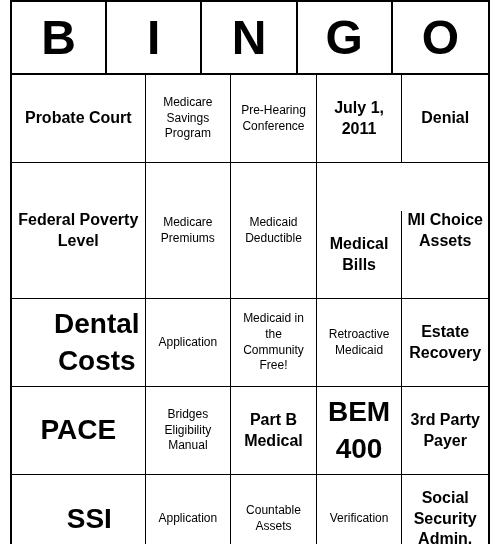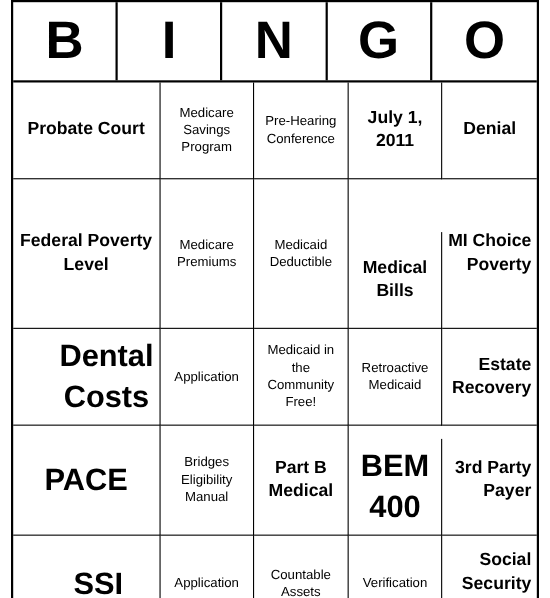--- a/index.html
+++ b/index.html
@@ -42,21 +42,20 @@
       display: flex;
       align-items: center;
       justify-content: center;
       text-align: center;
       padding: 4px 5px;
       font-size: 13px;
       line-height: 1.3;
     }
     .bingo-cell:nth-child(5n) {
       border-right: none;
-      text-align: right;
     }
     .bingo-cell:nth-last-child(-n+5) {
       border-bottom: none;
     }
     .bingo-cell.large-text {
       font-size: 20px;
       font-weight: bold;
     }
     .bingo-cell.medium-text {
       font-size: 16px;
@@ -77,30 +76,30 @@
   <div class="bingo-grid">
   <div class="bingo-cell medium-text" style="font-size: 16px; font-weight: bold;">Probate Court</div>
       <div class="bingo-cell" style="font-size: 12px;">Medicare Savings Program</div>
       <div class="bingo-cell" style="font-size: 12px;">Pre-Hearing Conference</div>
       <div class="bingo-cell medium-text" style="font-size: 16px; font-weight: bold;">July 1, 2011</div>
       <div class="bingo-cell medium-text" style="font-size: 16px; font-weight: bold;">Denial</div>
       <div class="bingo-cell medium-text" style="font-size: 16px; font-weight: bold;">Federal Poverty Level</div>
       <div class="bingo-cell" style="font-size: 12px;">Medicare Premiums</div>
       <div class="bingo-cell" style="font-size: 12px;">Medicaid Deductible</div>
       <div class="bingo-cell medium-text" style="font-size: 16px; font-weight: bold; margin-top: 48px;">Medical Bills</div>
-      <div class="bingo-cell medium-text" style="font-size: 16px; font-weight: bold;">MI Choice Poverty</div>
+      <div class="bingo-cell medium-text" style="font-size: 16px; font-weight: bold;">MI Choice Assets</div>
       <div class="bingo-cell large-text" style="font-size: 28px; font-weight: bold; padding-left: 42px;">Dental Costs</div>
       <div class="bingo-cell" style="font-size: 12px;">Application</div>
       <div class="bingo-cell" style="font-size: 12px;">Medicaid in the Community Free!</div>
       <div class="bingo-cell" style="font-size: 12px;">Retroactive Medicaid</div>
       <div class="bingo-cell medium-text" style="font-size: 16px; font-weight: bold;">Estate Recovery</div>
       <div class="bingo-cell large-text" style="font-size: 28px; font-weight: bold;">PACE</div>
       <div class="bingo-cell" style="font-size: 12px; text-align: center;">Bridges Eligibility Manual</div>
       <div class="bingo-cell medium-text" style="font-size: 16px; font-weight: bold;">Part B Medical</div>
-      <div class="bingo-cell large-text" style="font-size: 28px; font-weight: bold; margin-top: 12px;">BEM 400</div>
+      <div class="bingo-cell large-text" style="font-size: 28px; font-weight: bold;">BEM 400</div>
       <div class="bingo-cell medium-text" style="font-size: 16px; font-weight: bold;">3rd Party Payer</div>
       <div class="bingo-cell large-text" style="font-size: 28px; font-weight: bold; padding-left: 27px;">SSI</div>
       <div class="bingo-cell" style="font-size: 12px;">Application</div>
       <div class="bingo-cell" style="font-size: 12px;">Countable Assets</div>
       <div class="bingo-cell" style="font-size: 12px;">Verification</div>
       <div class="bingo-cell medium-text" style="font-size: 16px; font-weight: bold;">Social Security Admin.</div>
     </div>
 </div>
 
 </body></html>

